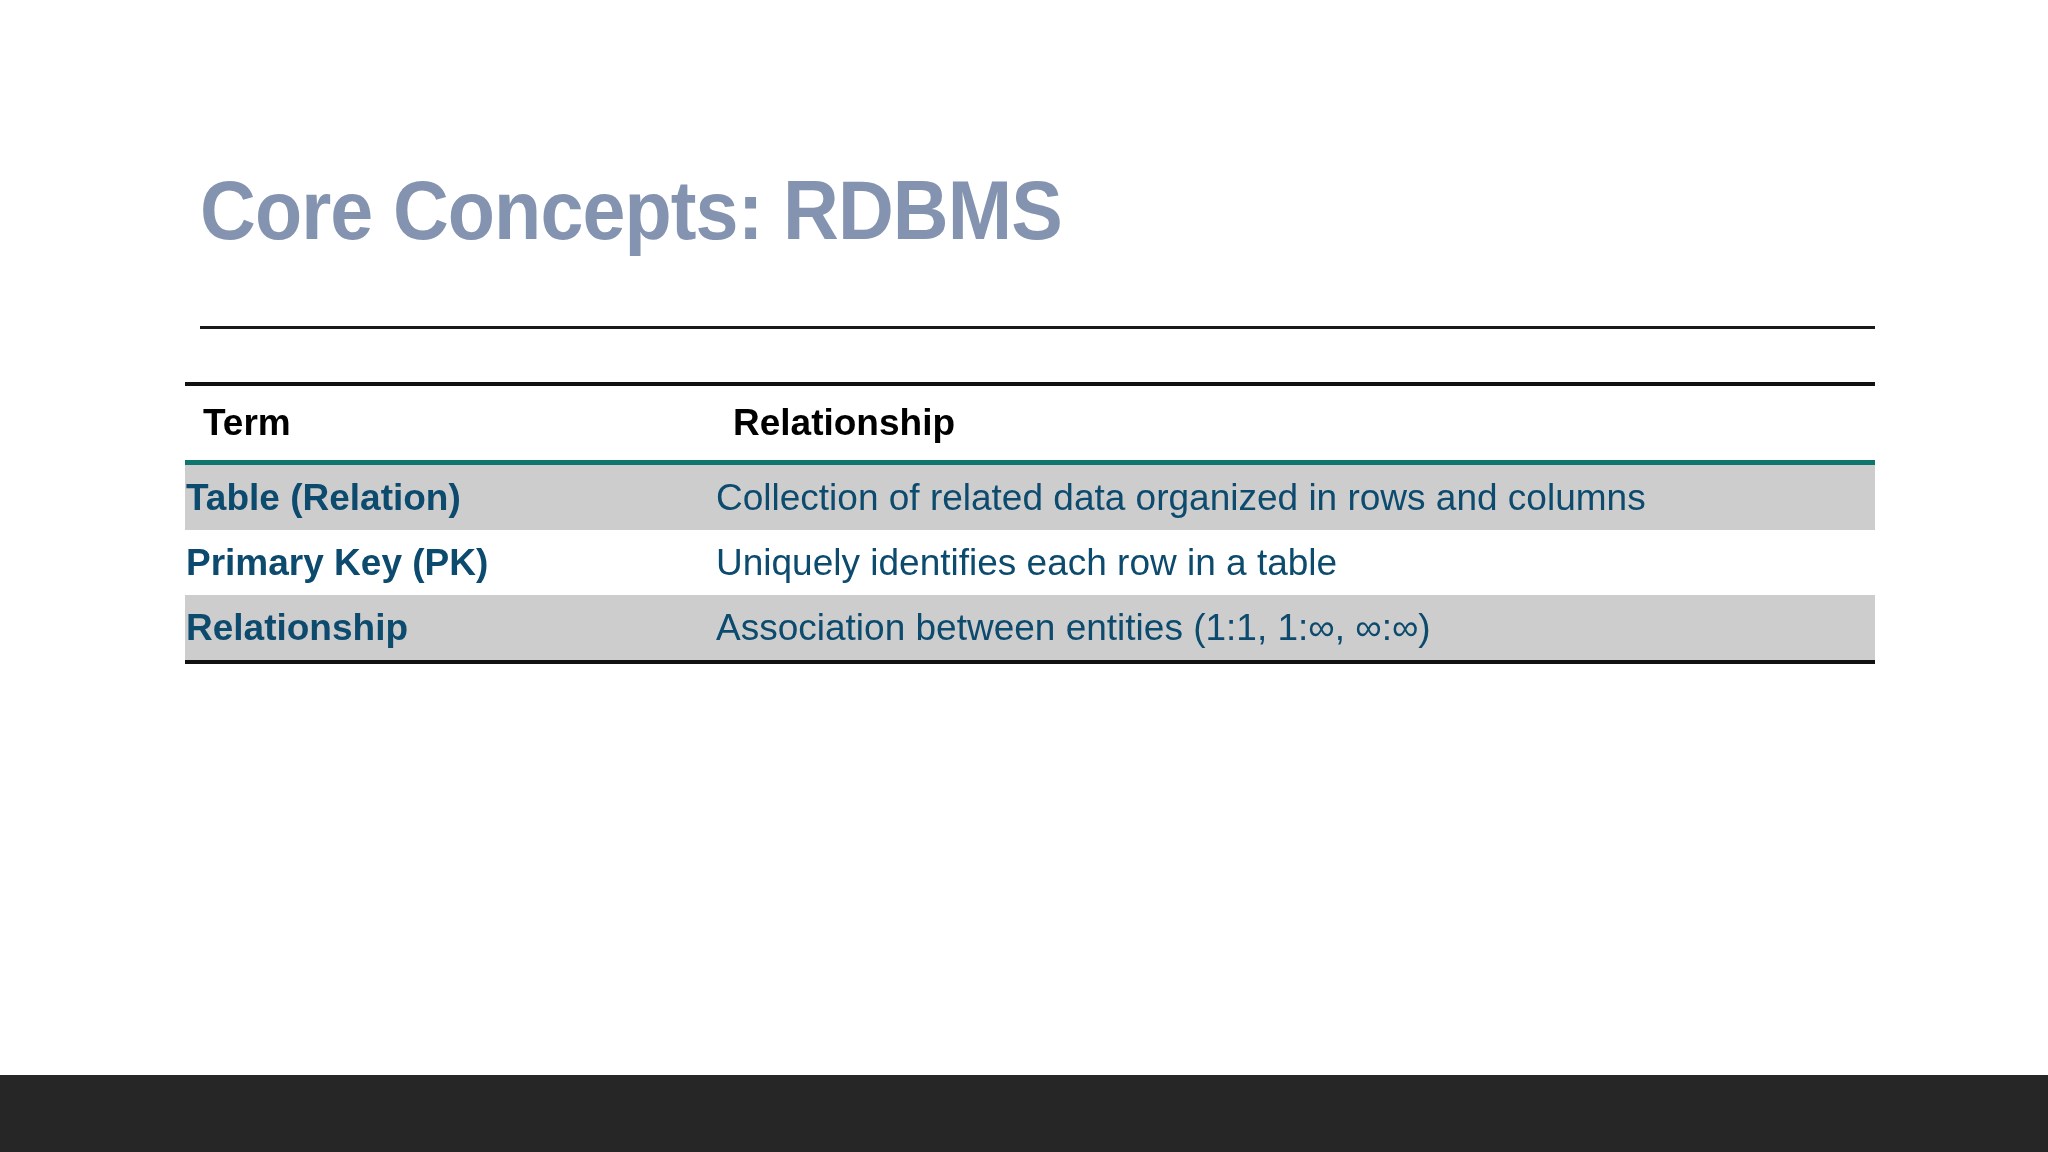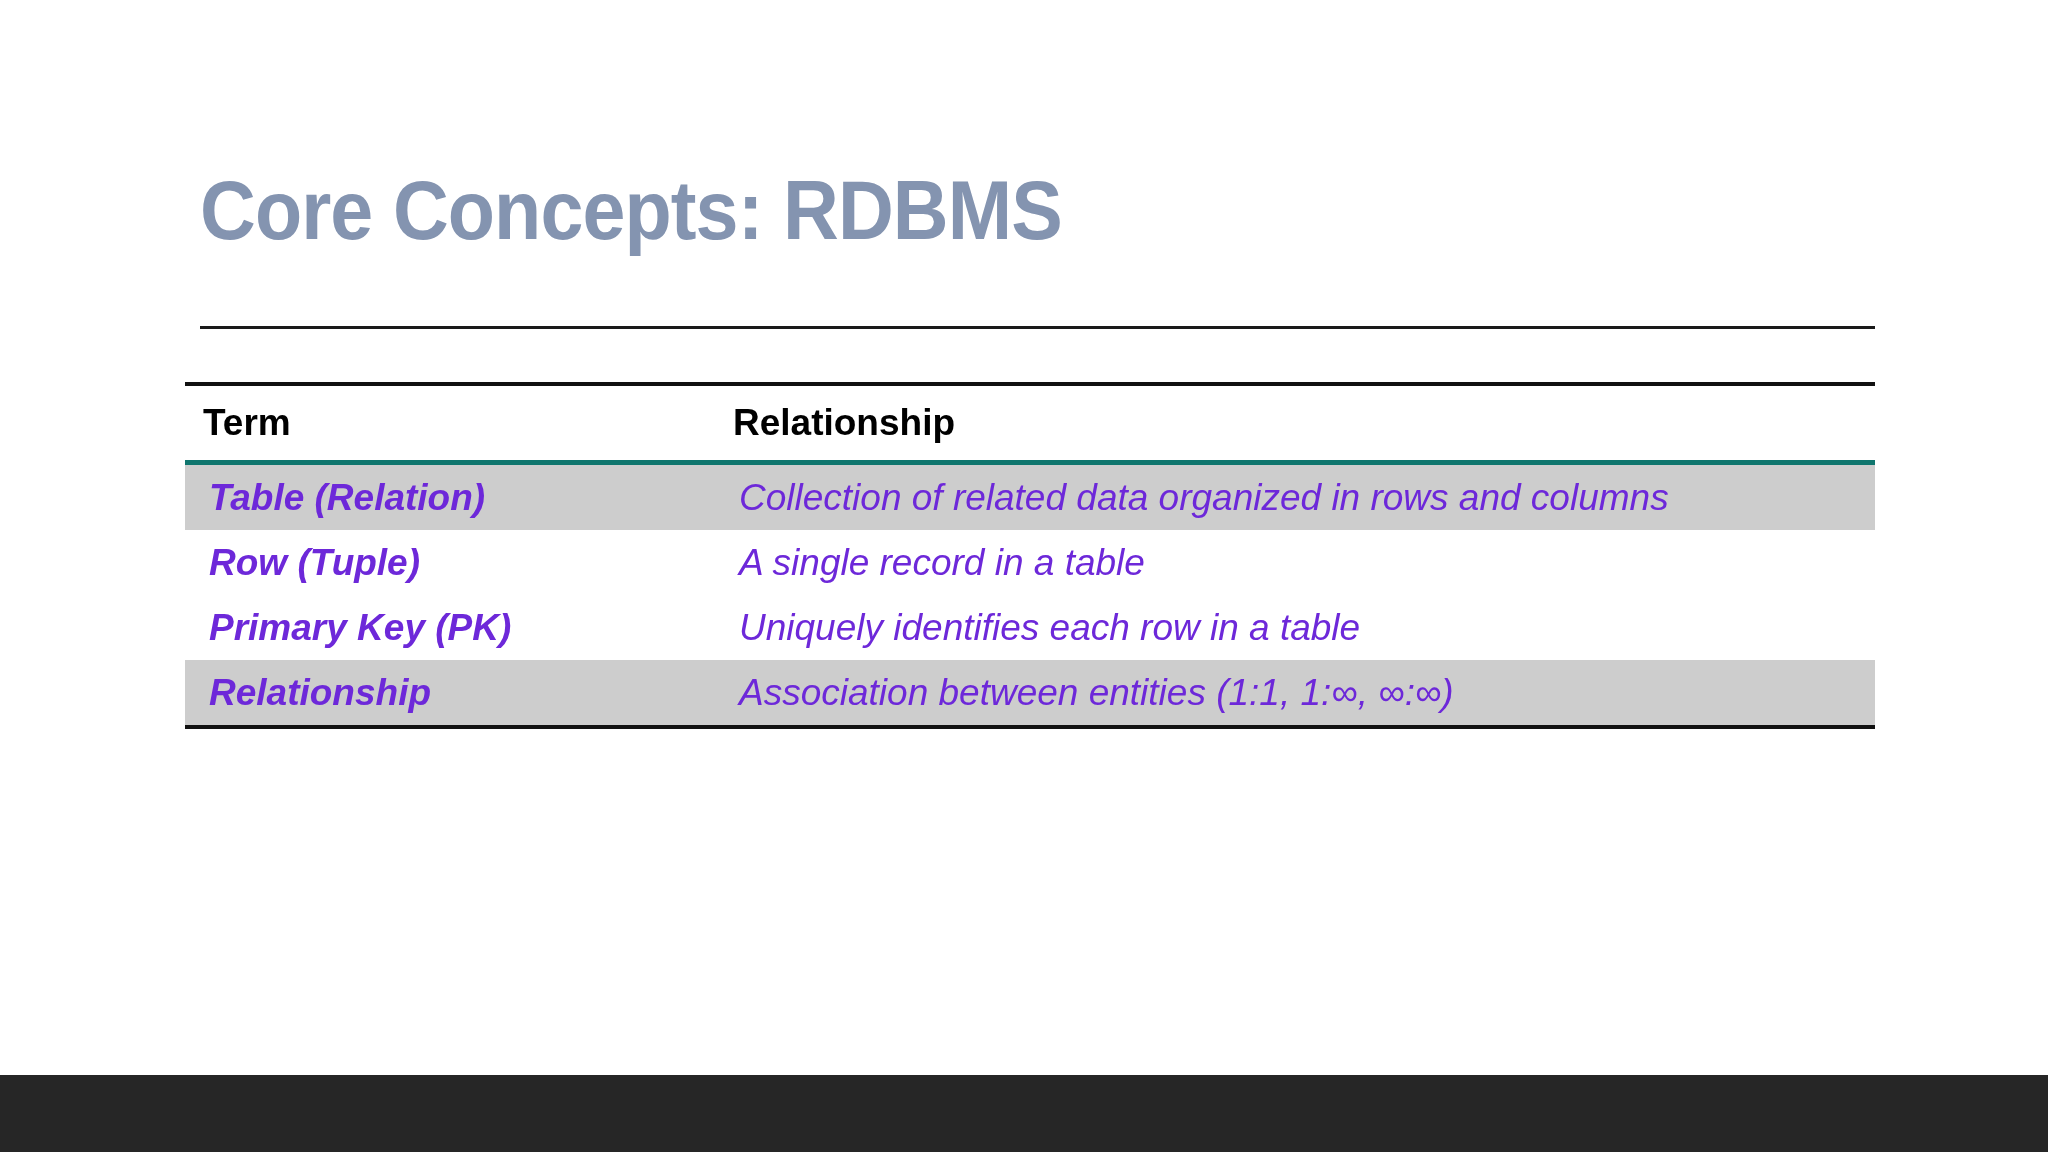--- a/index.html
+++ b/index.html
@@ -70,27 +70,26 @@
     background: #ffffff;
     border-top: 4px solid #111111;
     border-bottom: 5px solid #0f766e;
     height: 58px;
     vertical-align: middle;
     white-space: nowrap;
   }
 
   .concept-table tbody td {
     font-size: 37px;
-    color: #6d28d9;
-    padding: 4px 0 4px 24px;
+    color: #0c4a6e;
+    padding: 4px 0 4px 1px;
     height: 57px;
     vertical-align: middle;
     white-space: nowrap;
     border: none;
-    font-style: italic;
   }
 
   .concept-table tbody td.term-cell {
     font-weight: bold;
   }
 
   .concept-table tbody tr.band td {
     background: #cdcdcd;
   }
 
@@ -131,24 +130,20 @@
         <th>Term</th>
         <th>Relationship</th>
       </tr>
     </thead>
     <tbody>
       <tr class="band">
         <td class="term-cell">Table (Relation)</td>
         <td class="desc-cell">Collection of related data organized in rows and columns</td>
       </tr>
       <tr class="plain">
-        <td class="term-cell">Row (Tuple)</td>
-        <td class="desc-cell">A single record in a table</td>
-      </tr>
-      <tr class="plain">
         <td class="term-cell">Primary Key (PK)</td>
         <td class="desc-cell">Uniquely identifies each row in a table</td>
       </tr>
       <tr class="band last-row">
         <td class="term-cell">Relationship</td>
         <td class="desc-cell">Association between entities (1:1, 1:∞, ∞:∞)</td>
       </tr>
     </tbody>
   </table>
 

